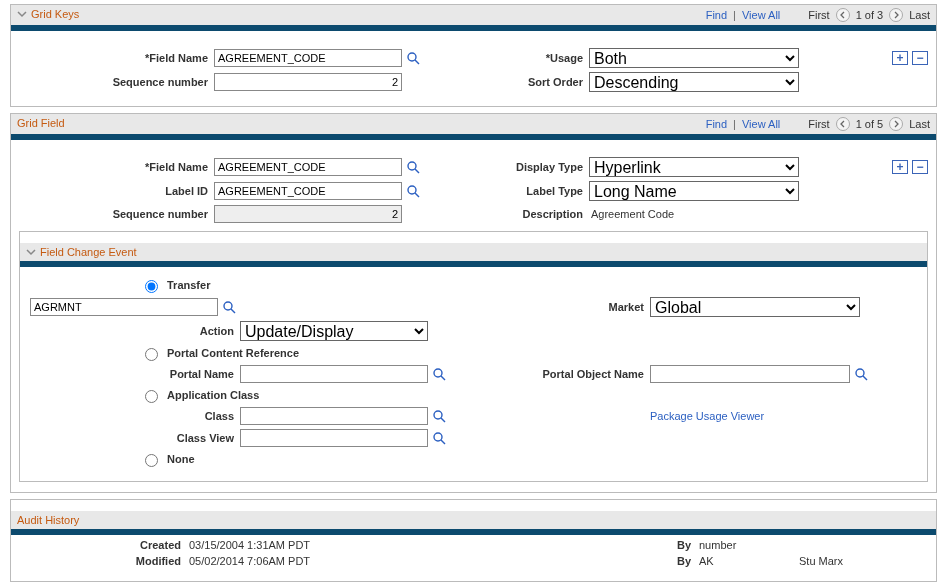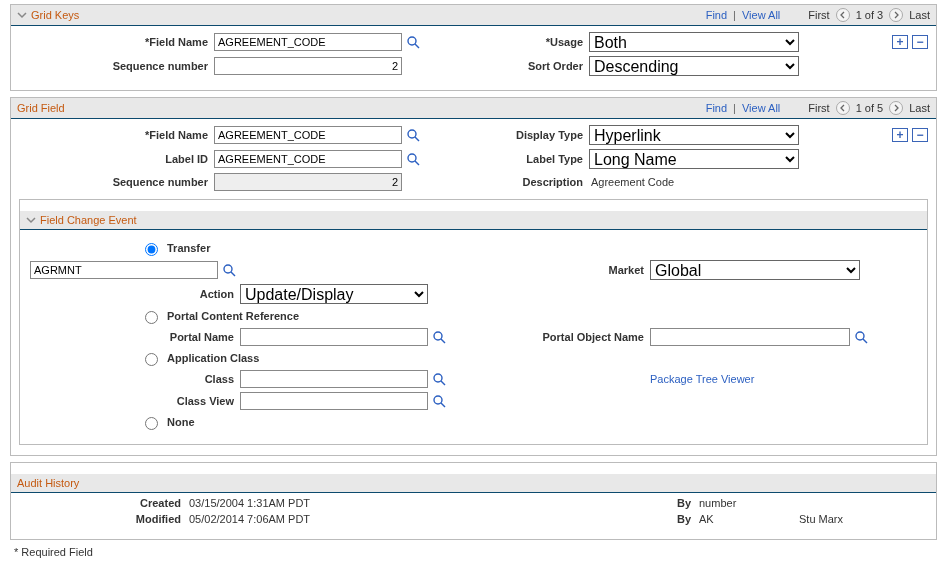--- a/index.html
+++ b/index.html
@@ -11,24 +11,24 @@
     color: #333;
     background: #fff;
   }
   .section {
     border: 1px solid #bbb;
     margin-bottom: 6px;
     background: #fff;
   }
   .section-header {
     background: #e8e8e8;
-    border-bottom: 1px solid #0c4a6e;
+    border-bottom: 6px solid #0c4a6e;
     padding: 3px 6px;
     display: flex;
-    align-items: center;
+    align-items: flex-start;
     justify-content: space-between;
     font-size: 11px;
     gap: 8px;
   }
   .section-header.simple {
     justify-content: flex-start;
     margin-top: 11px;
   }
   .section-title {
     color: #c55a11;
@@ -51,21 +51,21 @@
   .nav-icon {
     width: 14px; height: 14px; display: inline-flex; align-items:center; justify-content:center;
     border: 1px solid #aaa; border-radius: 50%; background:#f4f4f4; font-size:9px; color:#666; cursor:pointer;
   }
   .plusminus { display:flex; gap:4px; margin-left:10px;}
   .pm-btn {
     width:16px; height:14px; border:1px solid #3a64b7; display:inline-flex; align-items:center; justify-content:center;
     color:#3a64b7; font-weight:bold; font-size:12px; cursor:pointer; background:#fff;
   }
   .section-body {
-    padding: 6px 8px 10px 8px;
+    padding: 17px 8px 10px 8px;
   }
   .row {
     display: flex;
     margin-bottom: 4px;
     align-items: center;
   }
   .col-left { width: 440px; display:flex; align-items:center; }
   .col-right { flex:1; display:flex; align-items:center; }
   .label {
     width: 195px;
@@ -355,21 +355,21 @@
               <input type="text" class="w190" value="" style="">
               <span class="lookup">
                 <svg width="14" height="14" viewBox="0 0 14 14">
                     <circle cx="6" cy="6" r="4" fill="none" stroke="#2b5fc1" stroke-width="1.4"></circle>
                     <line x1="9" y1="9" x2="13" y2="13" stroke="#2b5fc1" stroke-width="1.4"></line>
                   </svg>
               </span>
             </div>
             <div class="col-right">
               <span style="width:180px"></span>
-              <span class="link">Package Tree Viewer</span>
+              <span class="link">Package Usage Viewer</span>
             </div>
           </div>
           <div class="row">
             <div class="col-left">
               <span class="label-narrow">Class View</span>
               <input type="text" class="w190" value="" style="">
               <span class="lookup">
                 <svg width="14" height="14" viewBox="0 0 14 14">
                     <circle cx="6" cy="6" r="4" fill="none" stroke="#2b5fc1" stroke-width="1.4"></circle>
                     <line x1="9" y1="9" x2="13" y2="13" stroke="#2b5fc1" stroke-width="1.4"></line>

